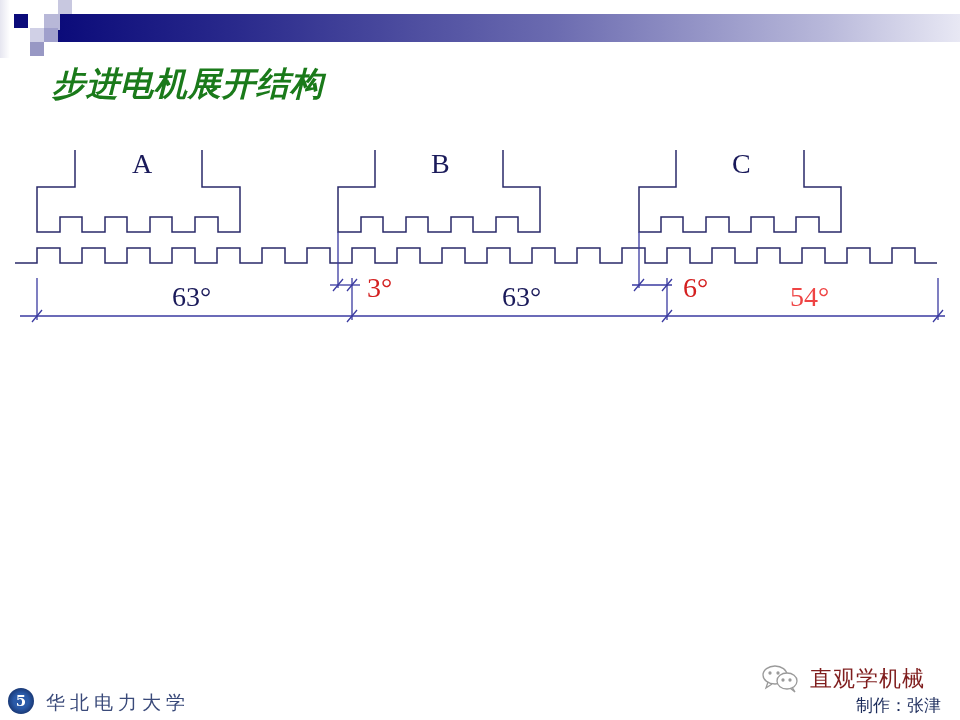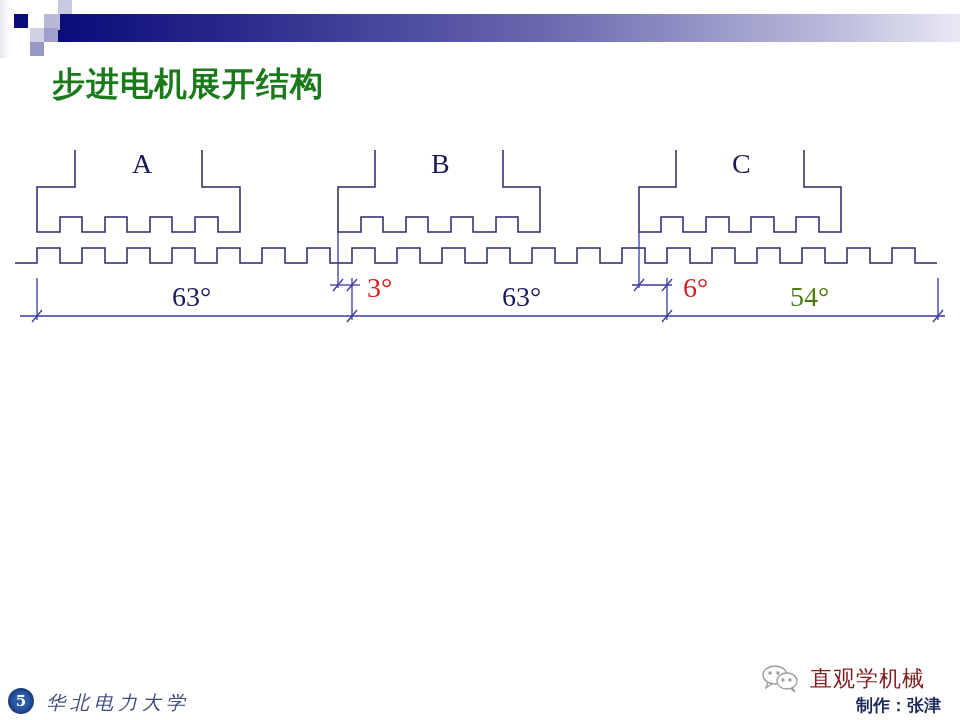--- a/index.html
+++ b/index.html
@@ -1,28 +1,28 @@
 <!DOCTYPE html>
 <html><head>
 <meta charset="utf-8">
 <style>
   html, body { margin: 0; padding: 0; }
   body { width: 960px; height: 720px; background: #ffffff; position: relative; overflow: hidden; font-family: "DejaVu Sans", sans-serif; }
   .header-bar { position: absolute; left: 58px; top: 14px; width: 902px; height: 28px;
     background: linear-gradient(to right, #0b0b7a 0%, #2a2a8c 20%, #6b6bb0 55%, #b8b8da 85%, #e8e8f4 100%); }
   .deco { position: absolute; }
-  .title { position: absolute; left: 52px; top: 62px; font-size: 33px; font-weight: bold; color: #1a7a1a; letter-spacing: 1px; }
+  .title { position: absolute; left: 52px; top: 62px; font-size: 33px; font-weight: bold; color: #1a7a1a; letter-spacing: 1px; font-style: italic; }
   .diagram { position: absolute; left: 0; top: 0; }
   .footer-logo { position: absolute; left: 8px; top: 688px; width: 26px; height: 26px; border-radius: 50%;
     background: radial-gradient(circle, #2a5aa8 40%, #1a3a78 70%, #8aa0c8 100%); color: #fff; font-size: 15px; font-weight: bold;
     text-align: center; line-height: 26px; font-family: "DejaVu Serif", serif; }
-  .footer-school { position: absolute; left: 46px; top: 690px; font-size: 19px; color: #3a4a7a; letter-spacing: 5px; font-family: "DejaVu Serif", serif; font-style: italic; }
+  .footer-school { position: absolute; left: 46px; top: 690px; font-size: 19px; color: #3a4a7a; letter-spacing: 5px; font-family: "DejaVu Serif", serif; }
   .wm-icon { position: absolute; left: 760px; top: 663px; }
   .wm-text { position: absolute; left: 810px; top: 664px; font-size: 22px; color: #7f1d1d; letter-spacing: 1px; }
-  .credit { position: absolute; left: 856px; top: 694px; font-size: 17px; color: #1a2a5a; font-weight: bold; }
+  .credit { position: absolute; left: 856px; top: 694px; font-size: 17px; color: #1a2a5a; }
 </style>
 </head>
 <body>
 
 <div class="header-bar"></div>
 <div class="deco" style="left:14px;top:14px;width:14px;height:14px;background:#0b0b7a;"></div>
 <div class="deco" style="left:44px;top:14px;width:16px;height:16px;background:#b8b8d8;"></div>
 <div class="deco" style="left:58px;top:0px;width:14px;height:14px;background:#c8c8e0;"></div>
 <div class="deco" style="left:30px;top:28px;width:14px;height:14px;background:#d0d0e6;"></div>
 <div class="deco" style="left:30px;top:42px;width:14px;height:14px;background:#9898c4;"></div>
@@ -69,21 +69,21 @@
 </svg>
 
 <div style="position:absolute;left:132px;top:148px;font-family:'Liberation Serif',serif;font-size:28px;color:#1a1a5a;">A</div>
 <div style="position:absolute;left:431px;top:148px;font-family:'Liberation Serif',serif;font-size:28px;color:#1a1a5a;">B</div>
 <div style="position:absolute;left:732px;top:148px;font-family:'Liberation Serif',serif;font-size:28px;color:#1a1a5a;">C</div>
 
 <div style="position:absolute;left:172px;top:281px;font-family:'Liberation Serif',serif;font-size:28px;color:#1a1a5a;">63°</div>
 <div style="position:absolute;left:367px;top:272px;font-family:'Liberation Serif',serif;font-size:28px;color:#d42020;">3°</div>
 <div style="position:absolute;left:502px;top:281px;font-family:'Liberation Serif',serif;font-size:28px;color:#1a1a5a;">63°</div>
 <div style="position:absolute;left:683px;top:272px;font-family:'Liberation Serif',serif;font-size:28px;color:#d42020;">6°</div>
-<div style="position:absolute;left:790px;top:281px;font-family:'Liberation Serif',serif;font-size:28px;color:#4d7c0f;">54°</div>
+<div style="position:absolute;left:790px;top:281px;font-family:'Liberation Serif',serif;font-size:28px;color:#ef4444;">54°</div>
 
 <div class="footer-logo">5</div>
 <div class="footer-school">华北电力大学</div>
 
 <svg class="wm-icon" width="44" height="32" viewBox="0 0 44 32">
   <g fill="none" stroke="#9a9a9a" stroke-width="1.3">
     <ellipse cx="15" cy="12" rx="12" ry="9"></ellipse>
     <path d="M8,19 L6,25 L12,21"></path>
     <ellipse cx="27" cy="18" rx="10" ry="8" fill="#ffffff"></ellipse>
     <path d="M32,24 L35,29 L30,25"></path>

